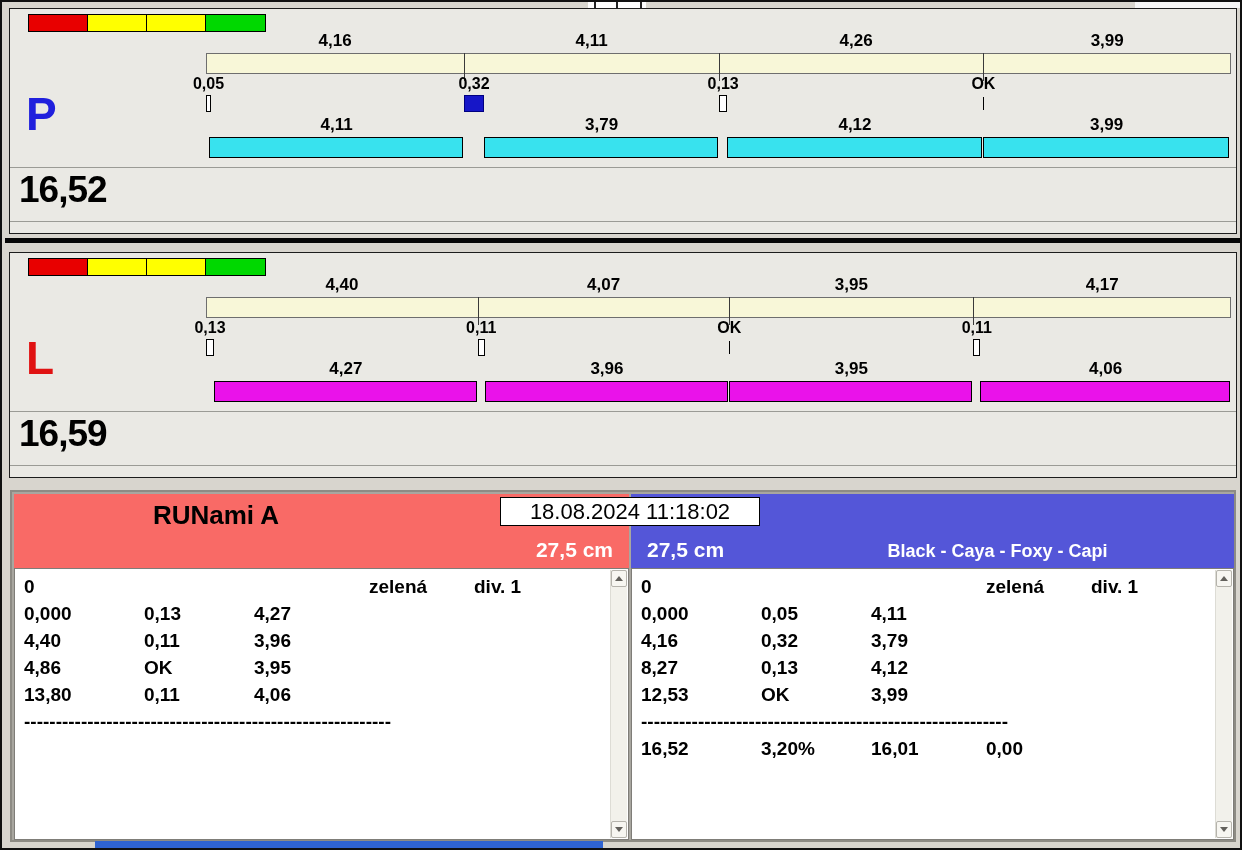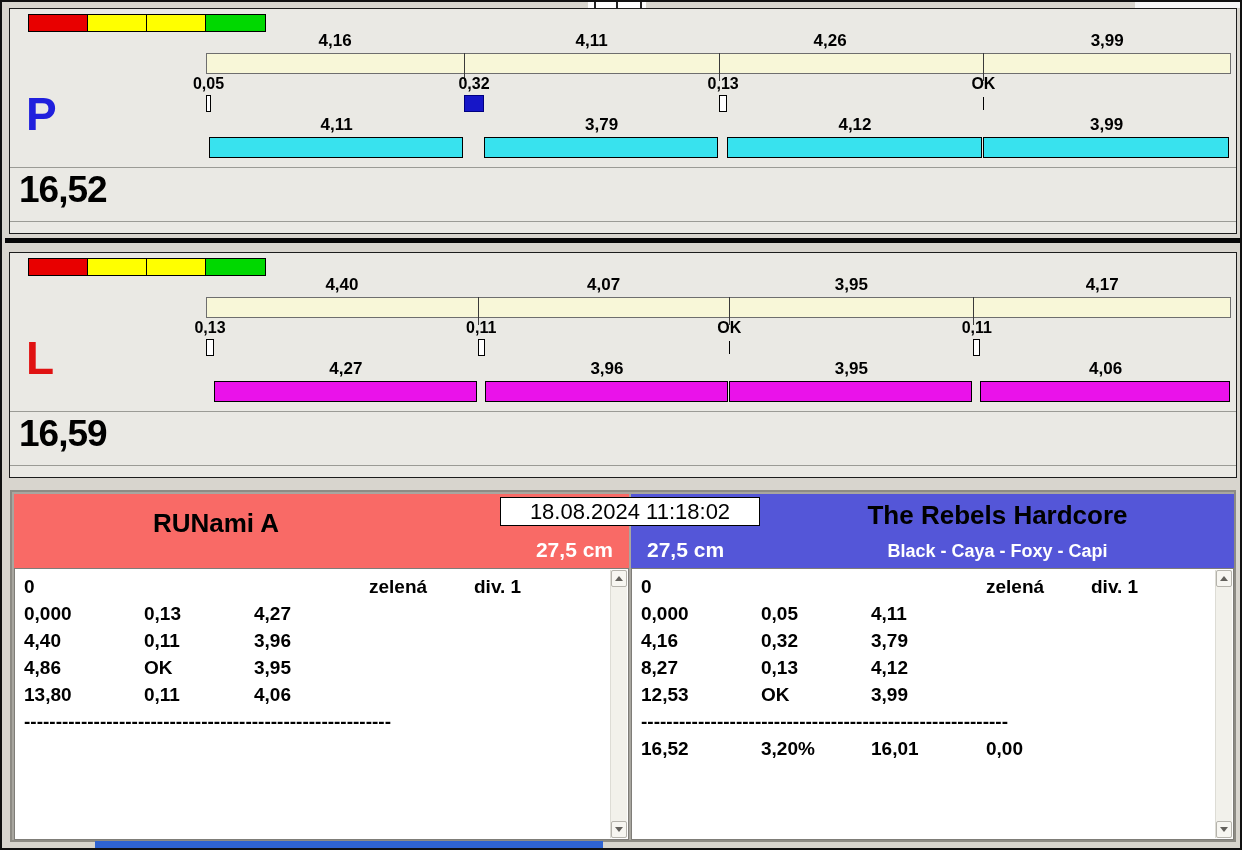--- a/index.html
+++ b/index.html
@@ -32,21 +32,21 @@
   .lane-hr { position:absolute; left:0; width:1226px; height:1px; background:#9b9b95; }
   .hr1 { top:158px; } .hr2 { top:212px; }
   .lane-total { position:absolute; left:9px; top:160px; font-size:37px; font-weight:bold; letter-spacing:-1px; color:#000; }
   #lane-divider { position:absolute; left:3px; top:236px; width:1236px; height:5px; background:#060606; }
 
   #results { position:absolute; left:8px; top:488px; width:1226px; height:352px; background:#a8a69f; border:2px solid #8d8b84; }
   .hdr { position:absolute; top:2px; height:74px; }
   #hdr-left { left:2px; width:615px; }
   #hdr-right { left:619px; width:603px; }
   .team-name { position:absolute; top:6px; height:30px; font-size:26px; font-weight:bold; color:#000; text-align:center; white-space:nowrap; }
-  #hdr-left .team-name { left:0; width:404px;margin-top:8px; }
+  #hdr-left .team-name { left:0; width:404px; }
   #hdr-right .team-name { left:130px; width:473px; }
   .team-dogs { position:absolute; top:47px; font-size:18px; font-weight:bold; color:#fff; text-align:center; white-space:nowrap; }
   #hdr-left .team-dogs { left:0; width:486px; }
   #hdr-right .team-dogs { left:130px; width:473px; }
   .team-height { position:absolute; top:44px; font-size:21px; font-weight:bold; color:#fff; white-space:nowrap; }
   #hdr-left .team-height { right:16px; }
   #hdr-right .team-height { left:16px; }
   #datetime { position:absolute; left:488px; top:5px; width:260px; height:29px; background:#fff; border:1px solid #000; font-size:22px; line-height:27px; text-align:center; z-index:5; color:#000; }
 
   .t-body { position:absolute; top:76px; height:272px; background:#fff; border:1px solid #7f7d78; }
@@ -87,21 +87,21 @@
       </div>
     <div class="lane-letter" style="color: rgb(32, 32, 221);">P</div>
     <div class="lane-hr hr1"></div>
     <div class="lane-total">16,52</div>
     <div class="lane-hr hr2"></div>
   <div class="track"></div>
       <div class="seg-label top-label" style="left: 196px; width: 258.1px;">4,16</div>
       <div class="track-tick" style="left: 454.1px;"></div>
       <div class="seg-label top-label" style="left: 454.1px; width: 255px;">4,11</div>
       <div class="track-tick" style="left: 709.1px;"></div>
-      <div class="seg-label top-label" style="left: 688px; width: 264.3px;">4,26</div>
+      <div class="seg-label top-label" style="left: 714px; width: 264.3px;">4,26</div>
       <div class="track-tick" style="left: 973.4px;"></div>
       <div class="seg-label top-label" style="left: 973.4px; width: 247.6px;">3,99</div>
       <div class="split-label" style="left: 168.5px;">0,05</div>
       <div class="marker outline" style="left: 196px; width: 5px;"></div>
       <div class="split-label" style="left: 434px;">0,32</div>
       <div class="marker filled" style="left: 454.1px; width: 19.9px; background: rgb(22, 22, 200);"></div>
       <div class="split-label" style="left: 683.2px;">0,13</div>
       <div class="marker outline" style="left: 709.1px; width: 8.1px;"></div>
       <div class="split-label" style="left: 943.4px;">OK</div>
       <div class="marker tick" style="left: 973.4px;"></div>
@@ -157,21 +157,20 @@
   <section id="results">
 
     <div class="hdr" id="hdr-left" style="background: rgb(249, 106, 102);">
       <div class="team-name">RUNami A</div>
       <div class="team-height">27,5 cm</div>
     </div>
 
     <div id="datetime">18.08.2024 11:18:02</div>
 
     <div class="hdr" id="hdr-right" style="background: rgb(84, 86, 216);">
-      <div class="team-name">The Rebels Hardcore</div>
       <div class="team-dogs">Black - Caya - Foxy - Capi</div>
       <div class="team-height">27,5 cm</div>
     </div>
 
     <div class="t-body" id="body-left">
       <div class="t-rows">
           <div class="t-row"><span class="col c0">0</span><span class="col c1"></span><span class="col c2"></span><span class="col c3">zelená</span><span class="col c4">div. 1</span></div>
           <div class="t-row"><span class="col c0">0,000</span><span class="col c1">0,13</span><span class="col c2">4,27</span><span class="col c3"></span><span class="col c4"></span></div>
           <div class="t-row"><span class="col c0">4,40</span><span class="col c1">0,11</span><span class="col c2">3,96</span><span class="col c3"></span><span class="col c4"></span></div>
           <div class="t-row"><span class="col c0">4,86</span><span class="col c1">OK</span><span class="col c2">3,95</span><span class="col c3"></span><span class="col c4"></span></div>

